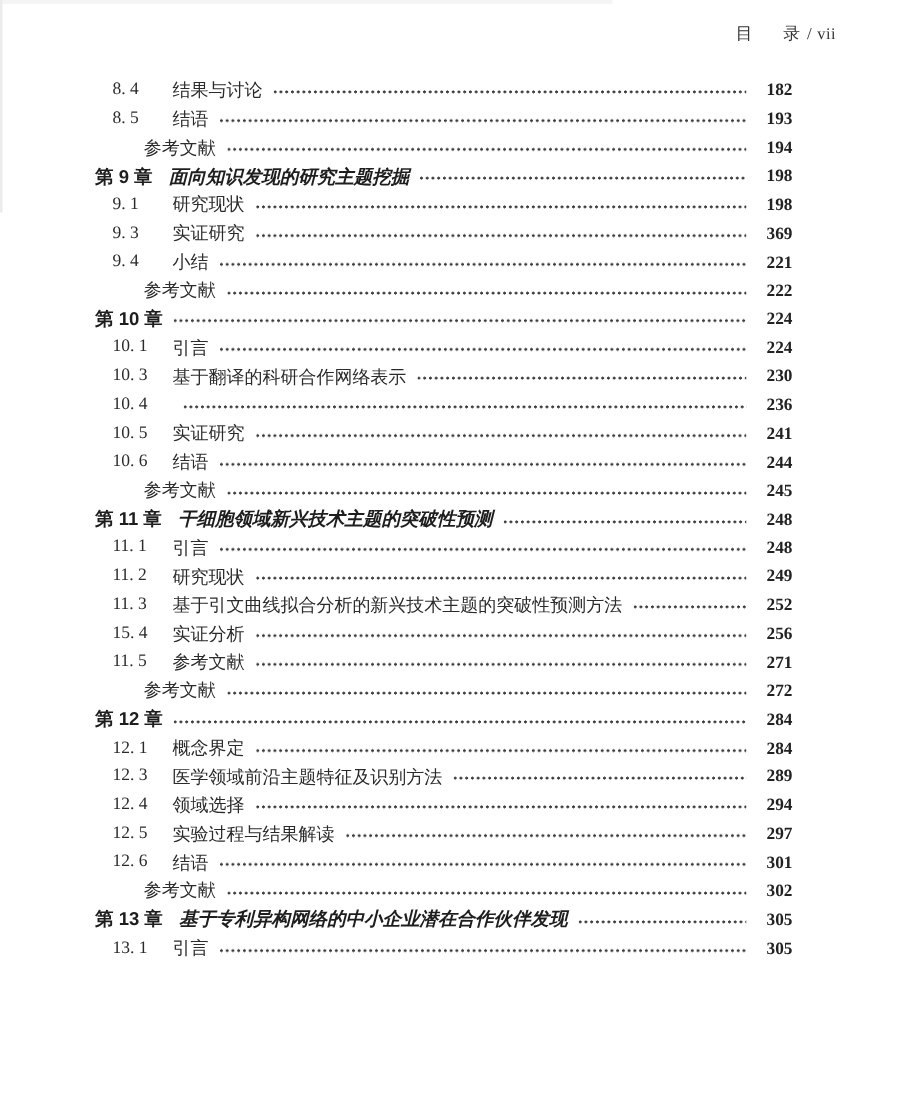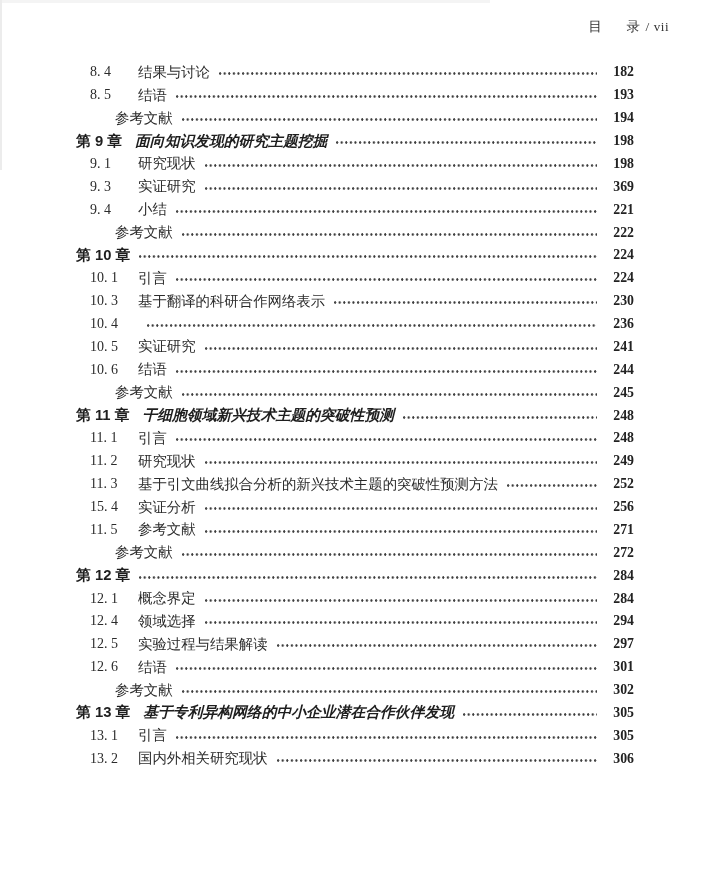--- a/index.html
+++ b/index.html
@@ -96,21 +96,21 @@
       <div class="row ref"><span class="stitle">参考文献</span><span class="leader"></span><span class="page-num">245</span></div>
       <div class="row chapter"><span class="cnum">第 11 章</span><span class="ctitle">干细胞领域新兴技术主题的突破性预测</span><span class="leader"></span><span class="page-num">248</span></div>
       <div class="row section"><span class="snum">11. 1</span><span class="stitle">引言</span><span class="leader"></span><span class="page-num">248</span></div>
       <div class="row section"><span class="snum">11. 2</span><span class="stitle">研究现状</span><span class="leader"></span><span class="page-num">249</span></div>
       <div class="row section"><span class="snum">11. 3</span><span class="stitle">基于引文曲线拟合分析的新兴技术主题的突破性预测方法</span><span class="leader"></span><span class="page-num">252</span></div>
       <div class="row section"><span class="snum">15. 4</span><span class="stitle">实证分析</span><span class="leader"></span><span class="page-num">256</span></div>
       <div class="row section"><span class="snum">11. 5</span><span class="stitle">参考文献</span><span class="leader"></span><span class="page-num">271</span></div>
       <div class="row ref"><span class="stitle">参考文献</span><span class="leader"></span><span class="page-num">272</span></div>
       <div class="row chapter"><span class="cnum">第 12 章</span><span class="leader"></span><span class="page-num">284</span></div>
       <div class="row section"><span class="snum">12. 1</span><span class="stitle">概念界定</span><span class="leader"></span><span class="page-num">284</span></div>
+      <div class="row section"><span class="snum">12. 3</span><span class="stitle">医学领域前沿主题特征及识别方法</span><span class="leader"></span><span class="page-num">289</span></div>
       <div class="row section"><span class="snum">12. 4</span><span class="stitle">领域选择</span><span class="leader"></span><span class="page-num">294</span></div>
       <div class="row section"><span class="snum">12. 5</span><span class="stitle">实验过程与结果解读</span><span class="leader"></span><span class="page-num">297</span></div>
       <div class="row section"><span class="snum">12. 6</span><span class="stitle">结语</span><span class="leader"></span><span class="page-num">301</span></div>
       <div class="row ref"><span class="stitle">参考文献</span><span class="leader"></span><span class="page-num">302</span></div>
       <div class="row chapter"><span class="cnum">第 13 章</span><span class="ctitle">基于专利异构网络的中小企业潜在合作伙伴发现</span><span class="leader"></span><span class="page-num">305</span></div>
       <div class="row section"><span class="snum">13. 1</span><span class="stitle">引言</span><span class="leader"></span><span class="page-num">305</span></div>
-      <div class="row section"><span class="snum">13. 2</span><span class="stitle">国内外相关研究现状</span><span class="leader"></span><span class="page-num">306</span></div>
     </div>
 </div>
 
 </body></html>

